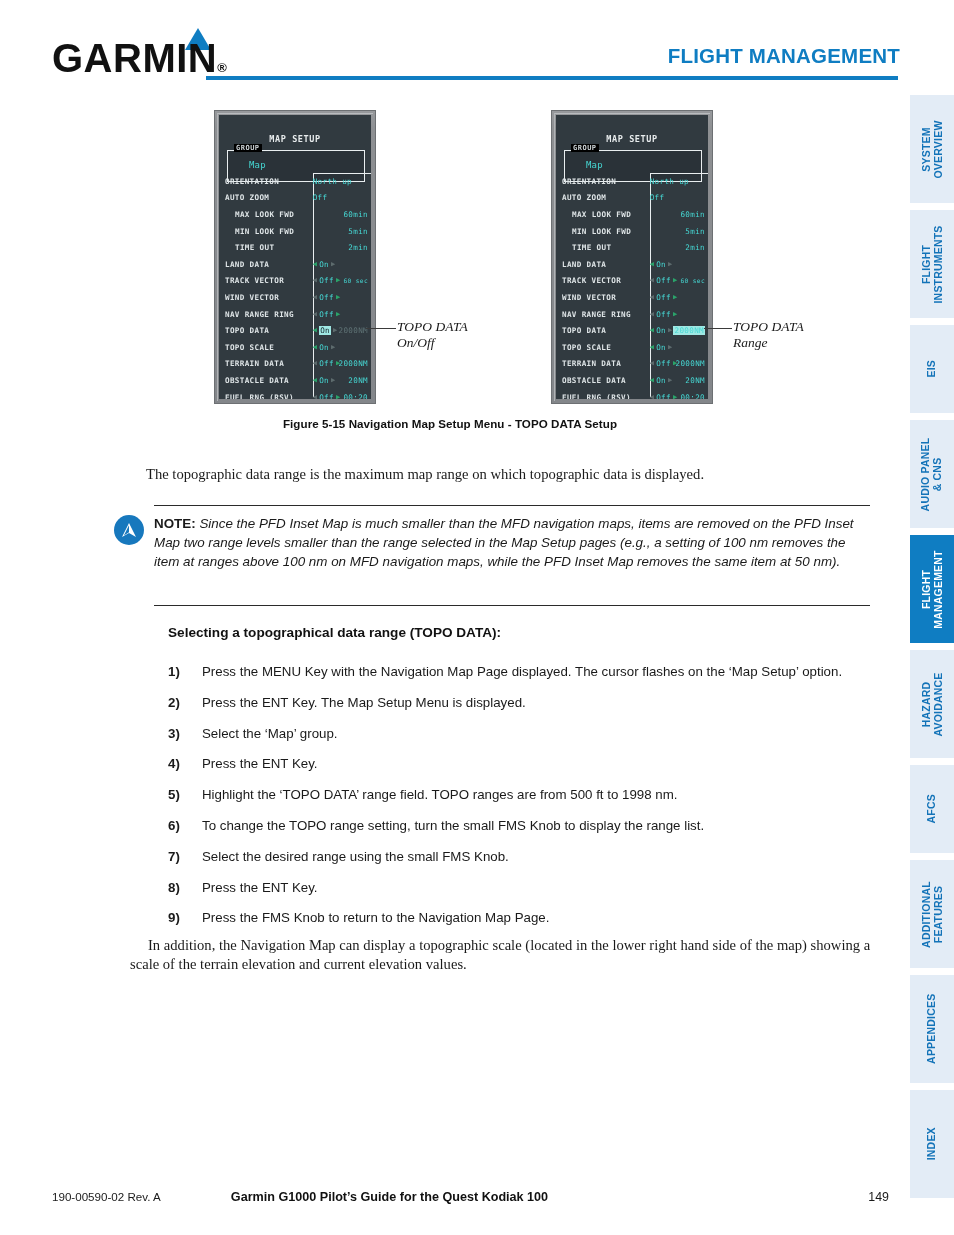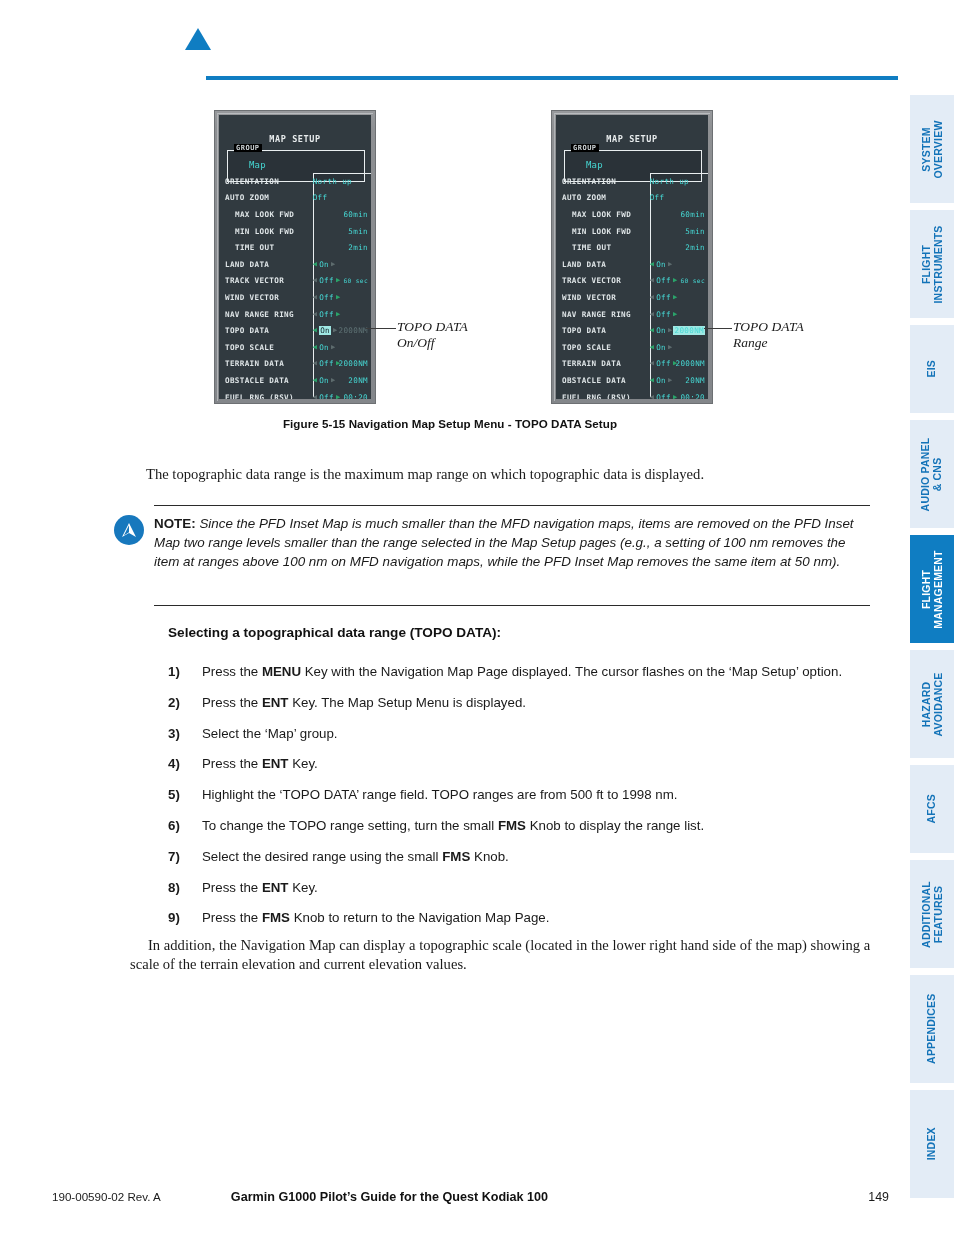--- a/index.html
+++ b/index.html
@@ -201,40 +201,42 @@
   }
   .step {
     position: absolute; left: 168px; width: 716px;
     font-size: 13.3px; color: #1a1a1a; line-height: 17px;
   }
   .step .num {
     position: absolute; left: 0; top: 0; width: 26px;
     font-weight: bold; font-size: 13.3px;
   }
   .step .txt { display:block; margin-left: 34px; }
-  .step b { font-weight: bold; }
+  .step b { font-weight: normal; }
 
   
   #footer { position: absolute; left: 0; top: 1190px; width: 954px; height: 30px; }
   #footer-left {
     position: absolute; left: 52px; top: 0; font-size: 11.6px; color: #1a1a1a;
   }
   #footer-center {
     position: absolute; left: 0; width: 779px; top: 0;
     text-align: center; font-size: 12.6px; font-weight: bold; color: #111;
   }
   #footer-right {
     position: absolute; right: 65px; top: 0; font-size: 12.4px; color: #1a1a1a;
   }
 </style>
 </head>
 <body>
 
 <div id="header">
   <div id="garmin-triangle"></div>
+  <div id="garmin-logo"><span>GARMIN</span><span class="reg">®</span></div>
+  <div id="header-title">FLIGHT MANAGEMENT</div>
   <div id="header-rule"></div>
 </div>
 
 <div id="sidebar">
     <div class="tab" style="height: 108px;">
       <div class="tab-label">SYSTEM<br>OVERVIEW</div>
     </div>
     <div class="tab" style="height: 108px;">
       <div class="tab-label">FLIGHT<br>INSTRUMENTS</div>
     </div>

